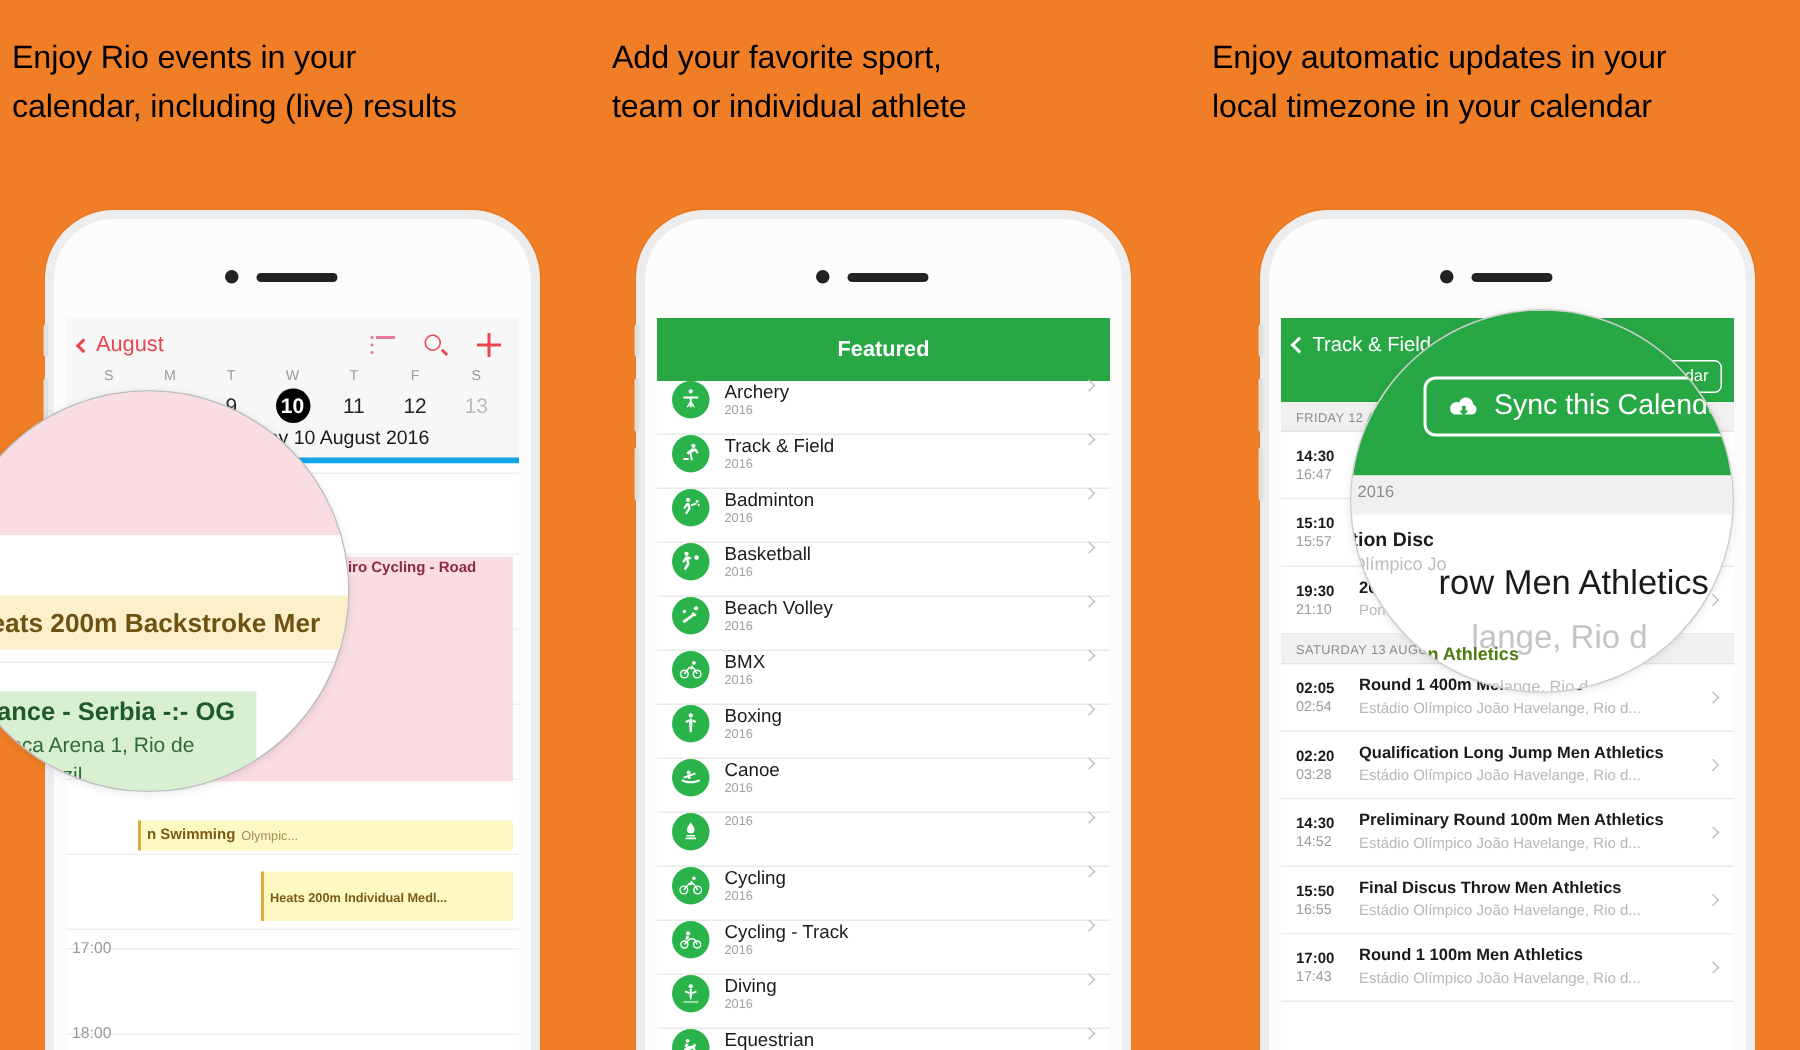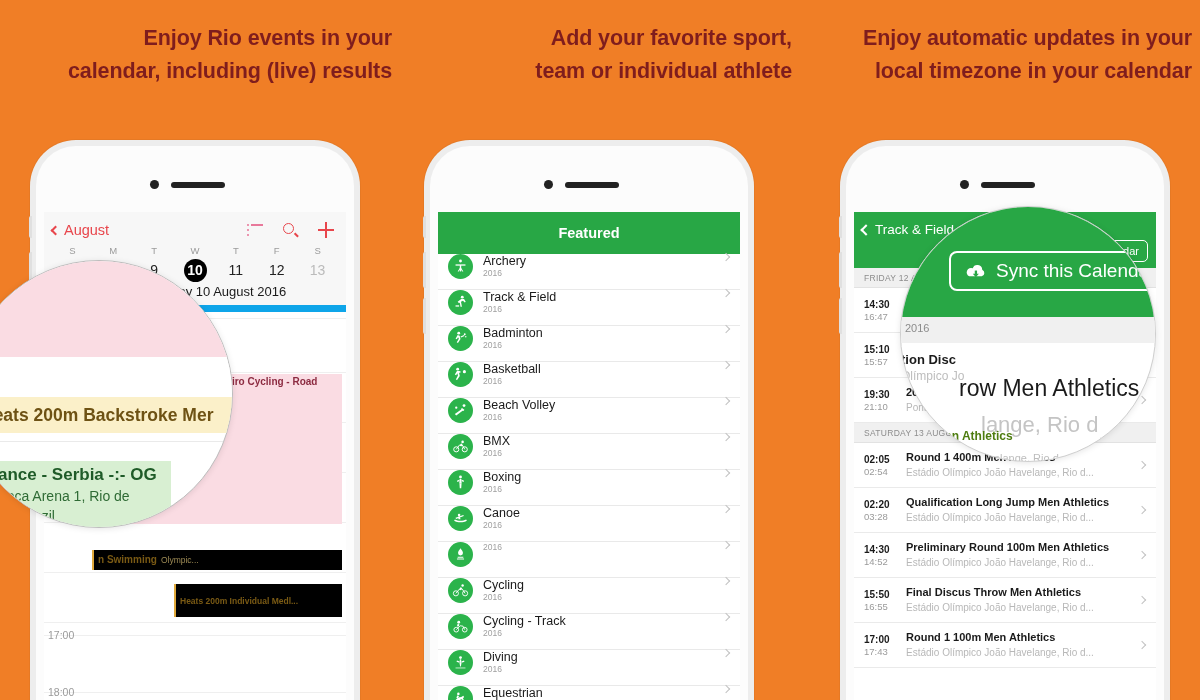--- a/index.html
+++ b/index.html
@@ -19,25 +19,25 @@
   }
   #panel-1 { left: 0; }
   #panel-2 { left: 400px; }
   #panel-3 { left: 800px; }
 
   .headline {
     position: absolute;
     top: 22px;
     left: 8px;
     right: 8px;
-    text-align: right;
-    color: #7f1d1d;
+    text-align: left;
+    color: #000000;
     font-size: 21.5px;
     line-height: 33px;
-    font-weight: 700;
+    font-weight: 400;
     letter-spacing: -0.1px;
   }
   .headline .l2 { display: block; }
 
   
   .phone {
     position: absolute;
     top: 140px;
     width: 330px;
     height: 580px;
@@ -91,21 +91,21 @@
     position: absolute;
     top: 66px; left: 8px; right: 8px; bottom: 0;
     background: #fff;
     overflow: hidden;
   }
 
   
   .cal-head {
     background: #F7F7F7;
     padding: 6px 8px 4px 8px;
-    border-bottom: 7px solid #0ea5e9;
+    border-bottom: 4px solid #0ea5e9;
   }
   .cal-navrow {
     display: flex; align-items: center;
     height: 24px;
   }
   .cal-back {
     display: flex; align-items: center;
     color: #E8464C; font-size: 14.5px;
   }
   .chev-left {
@@ -170,21 +170,21 @@
   .ev {
     position: absolute;
     border-left: 2.5px solid;
     padding: 2px 4px;
     overflow: hidden;
   }
   .ev-title { font-size: 10px; font-weight: 700; line-height: 12px; }
   .ev-sub { font-size: 8.5px; line-height: 10px; }
   .ev.pink { background: #FADCE3; border-left-color: #E05878; }
   .ev.pink .ev-title, .ev.pink .ev-sub { color: #8C2B41; }
-  .ev.yellow { background: #000000; border-left-color: #E0A93B; }
+  .ev.yellow { background: #fef9c3; border-left-color: #E0A93B; }
   .ev.yellow .ev-title { color: #7A5A14; }
   .ev.yellow .ev-sub { color: #9E8B55; }
 
   
   .mag1 {
     position: absolute;
     left: -35px; top: 260px;
     width: 268px; height: 268px;
     border-radius: 50%;
     background: #fff;

